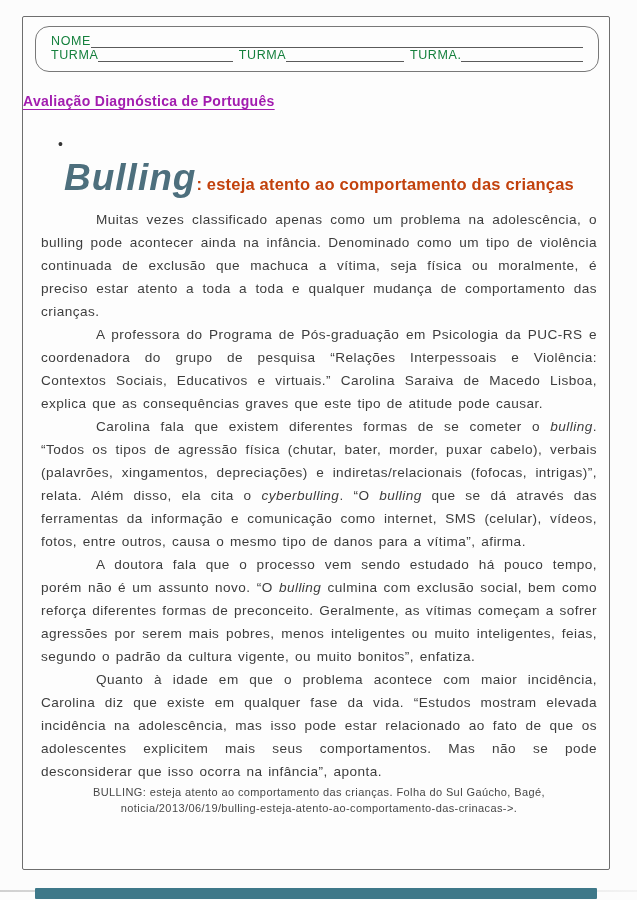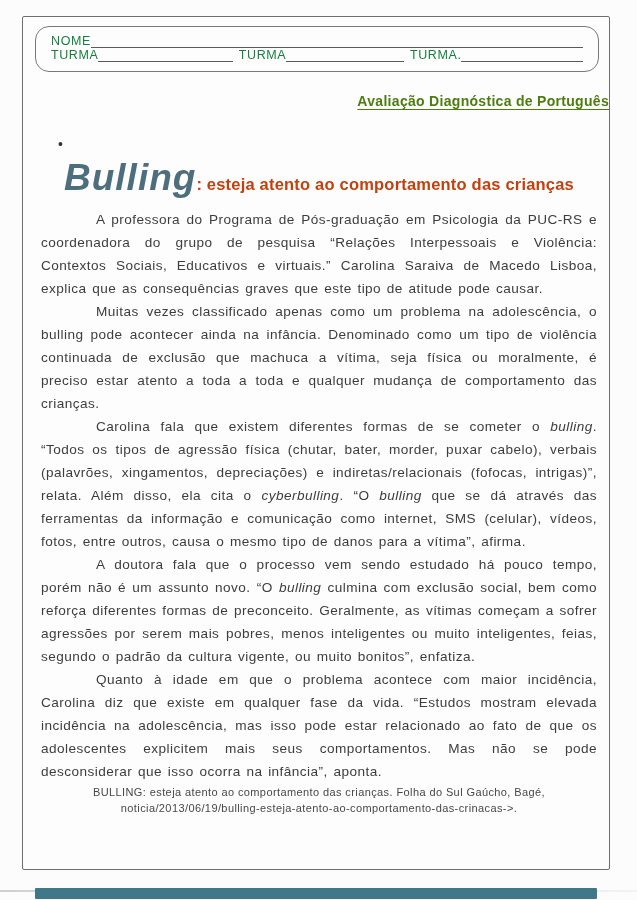--- a/index.html
+++ b/index.html
@@ -23,22 +23,22 @@
   .field-row + .field-row{margin-top:0;}
   .field-label{
     font-size:12.5px;color:#15803d;letter-spacing:.6px;white-space:nowrap;
     line-height:14px;
   }
   .blank{
     border-bottom:1.5px solid #5a5a5a;height:13px;flex:1;
   }
   .blank.gap{margin-right:6px;}
   .doc-heading{
-    margin-top:21px;text-align:right;
-    font-size:14px;font-weight:bold;color:#4d7c0f;letter-spacing:.3px;
+    margin-top:21px;text-align:left;
+    font-size:14px;font-weight:bold;color:#a21caf;letter-spacing:.3px;
     text-decoration:underline;text-underline-offset:3px;
   }
   .content{padding:0 12px 0 18px;}
   .instruction{
     margin-top:27px;display:flex;align-items:baseline;
     padding-left:17px;
     font-size:13.5px;color:#3e3e3e;letter-spacing:.6px;
   }
   .instruction .bullet{font-size:14px;margin-right:13px;color:#333;}
   .article-title{
@@ -98,22 +98,22 @@
 
     <div class="instruction">
       <span class="bullet">•</span>
     </div>
 
     <div class="article-title">
       <span class="main" style="color: rgb(77, 111, 125);">Bulling</span><span class="sub" style="color: #c2410c;">: esteja atento ao comportamento das crianças</span>
     </div>
 
     <div class="paras">
+        <p class="para"><span>Muitas vezes classificado apenas como um problema na adolescência, o bulling pode acontecer ainda na infância. Denominado como um tipo de violência continuada de exclusão que machuca a vítima, seja física ou moralmente, é preciso estar atento a toda a toda e qualquer mudança de comportamento das crianças.</span></p>
         <p class="para"><span>A professora do Programa de Pós-graduação em Psicologia da PUC-RS e coordenadora do grupo de pesquisa “Relações Interpessoais e Violência: Contextos Sociais, Educativos e virtuais.” Carolina Saraiva de Macedo Lisboa, explica que as consequências graves que este tipo de atitude pode causar.</span></p>
-        <p class="para"><span>Muitas vezes classificado apenas como um problema na adolescência, o bulling pode acontecer ainda na infância. Denominado como um tipo de violência continuada de exclusão que machuca a vítima, seja física ou moralmente, é preciso estar atento a toda a toda e qualquer mudança de comportamento das crianças.</span></p>
         <p class="para"><span>Carolina fala que existem diferentes formas de se cometer o </span><span class="it">bulling</span><span>. “Todos os tipos de agressão física (chutar, bater, morder, puxar cabelo), verbais (palavrões, xingamentos, depreciações) e indiretas/relacionais (fofocas, intrigas)”, relata. Além disso, ela cita o </span><span class="it">cyberbulling</span><span>. “O </span><span class="it">bulling</span><span> que se dá através das ferramentas da informação e comunicação como internet, SMS (celular), vídeos, fotos, entre outros, causa o mesmo tipo de danos para a vítima”, afirma.</span></p>
         <p class="para"><span>A doutora fala que o processo vem sendo estudado há pouco tempo, porém não é um assunto novo. “O </span><span class="it">bulling</span><span> culmina com exclusão social, bem como reforça diferentes formas de preconceito. Geralmente, as vítimas começam a sofrer agressões por serem mais pobres, menos inteligentes ou muito inteligentes, feias, segundo o padrão da cultura vigente, ou muito bonitos”, enfatiza.</span></p>
         <p class="para"><span>Quanto à idade em que o problema acontece com maior incidência, Carolina diz que existe em qualquer fase da vida. “Estudos mostram elevada incidência na adolescência, mas isso pode estar relacionado ao fato de que os adolescentes explicitem mais seus comportamentos. Mas não se pode desconsiderar que isso ocorra na infância”, aponta.</span></p>
       </div>
 
     <div class="citation">
         <div>BULLING: esteja atento ao comportamento das crianças. Folha do Sul Gaúcho, Bagé,</div>
         <div>noticia/2013/06/19/bulling-esteja-atento-ao-comportamento-das-crinacas-&gt;.</div>
       </div>
 

